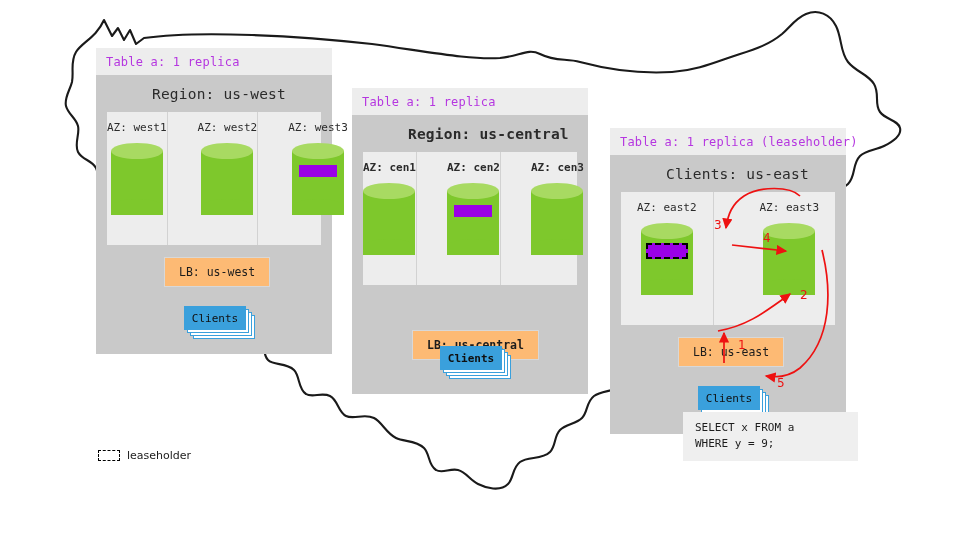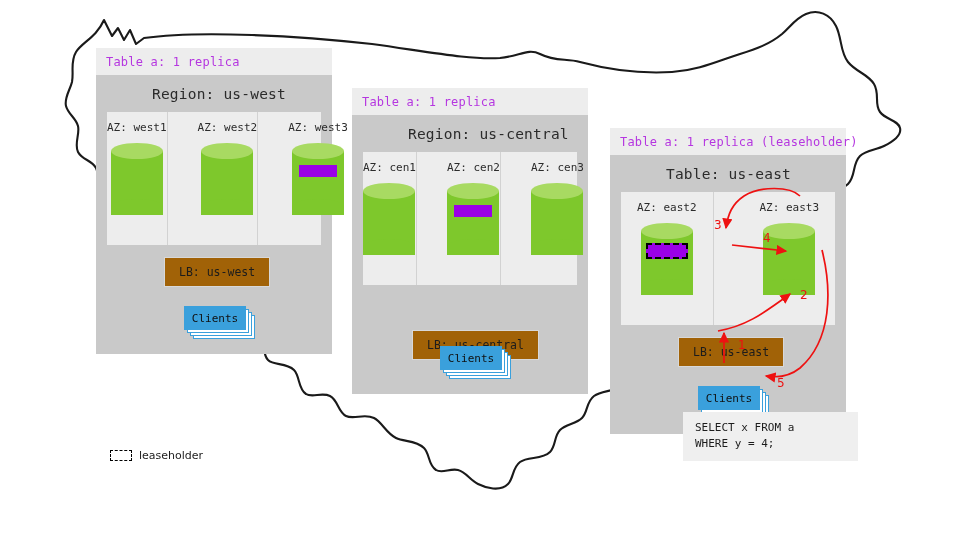--- a/index.html
+++ b/index.html
@@ -70,21 +70,21 @@
     background:#a8da62;border-radius:50%/50%;
   }
   .lease{
     position:absolute;left:7px;top:22px;width:38px;height:12px;
     background:#9a00e6;
   }
   .lease.isholder{border:2px dashed #000;left:5px;top:20px;}
 
   .lb{
     position:absolute;
-    background:#a16207;
+    background:#fdba74;
     border:1px solid #d8d8d8;
     font-size:11.5px;
     color:#1c1c1c;
     padding:7px 14px;
     white-space:nowrap;
     z-index:4;
   }
 
   
   .clients{
@@ -230,21 +230,21 @@
         <div class="sh sh1"></div>
         <div class="sh sh2"></div>
         <div class="sh sh3"></div>
         <div class="face">Clients</div>
       </div>
     </div>
   </div>
 
   <div class="region" style="left:352px;top:88px;width:236px;">
     <div class="hdr">Table a: 1 replica</div>
-    <div class="body" style="height:279px;position:relative;">
+    <div class="body" style="height:279px;position:relative;font-weight:bold;">
       <div class="region-title">Region: us-central</div>
       <div class="azrow">
         <div class="az">
           <div class="azlabel">AZ: cen1</div>
           <div class="cylwrap">
             <div class="cyl">
               <div class="side"></div>
               <div class="bot"></div>
               <div class="top"></div>
             </div>
@@ -278,21 +278,21 @@
         <div class="sh sh2"></div>
         <div class="sh sh3"></div>
         <div class="face">Clients</div>
       </div>
     </div>
   </div>
 
   <div class="region" style="left:610px;top:128px;width:236px;">
     <div class="hdr">Table a: 1 replica (leaseholder)</div>
     <div class="body" style="height:279px;position:relative;">
-      <div class="region-title">Table: us-east</div>
+      <div class="region-title">Clients: us-east</div>
       <div class="azrow">
         <div class="az">
           <div class="azlabel">AZ: east2</div>
           <div class="cylwrap">
             <div class="cyl">
               <div class="side"></div>
               <div class="bot"></div>
               <div class="top"></div>
               <div class="lease isholder"></div>
             </div>
@@ -313,23 +313,23 @@
       <div class="clients" style="left:88px;top:231px;">
         <div class="sh sh1"></div>
         <div class="sh sh2"></div>
         <div class="sh sh3"></div>
         <div class="face">Clients</div>
       </div>
     </div>
   </div>
 
   <div class="sqlbox" style="left:683px;top:412px;width:151px;">SELECT x FROM a
-WHERE y = 4;</div>
-
-  <div class="legend" style="left:110px;top:449px;">
+WHERE y = 9;</div>
+
+  <div class="legend" style="left:98px;top:449px;">
     <div class="swatch"></div>
     <span>leaseholder</span>
   </div>
 
   <svg id="arrows" viewBox="0 0 960 540">
     <defs>
       <marker id="ah" markerWidth="7" markerHeight="7" refX="5.6" refY="3" orient="auto">
         <path d="M0,0 L6.4,3 L0,6 z" fill="#ee1111"></path>
       </marker>
     </defs>

